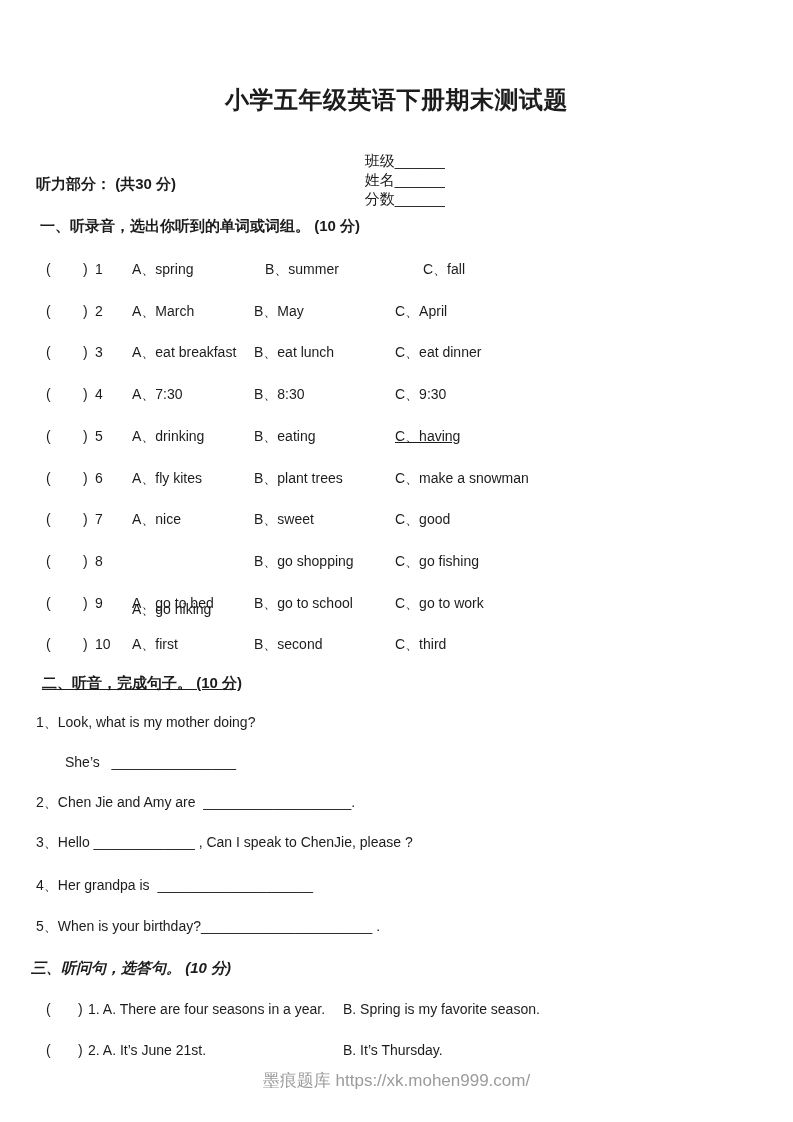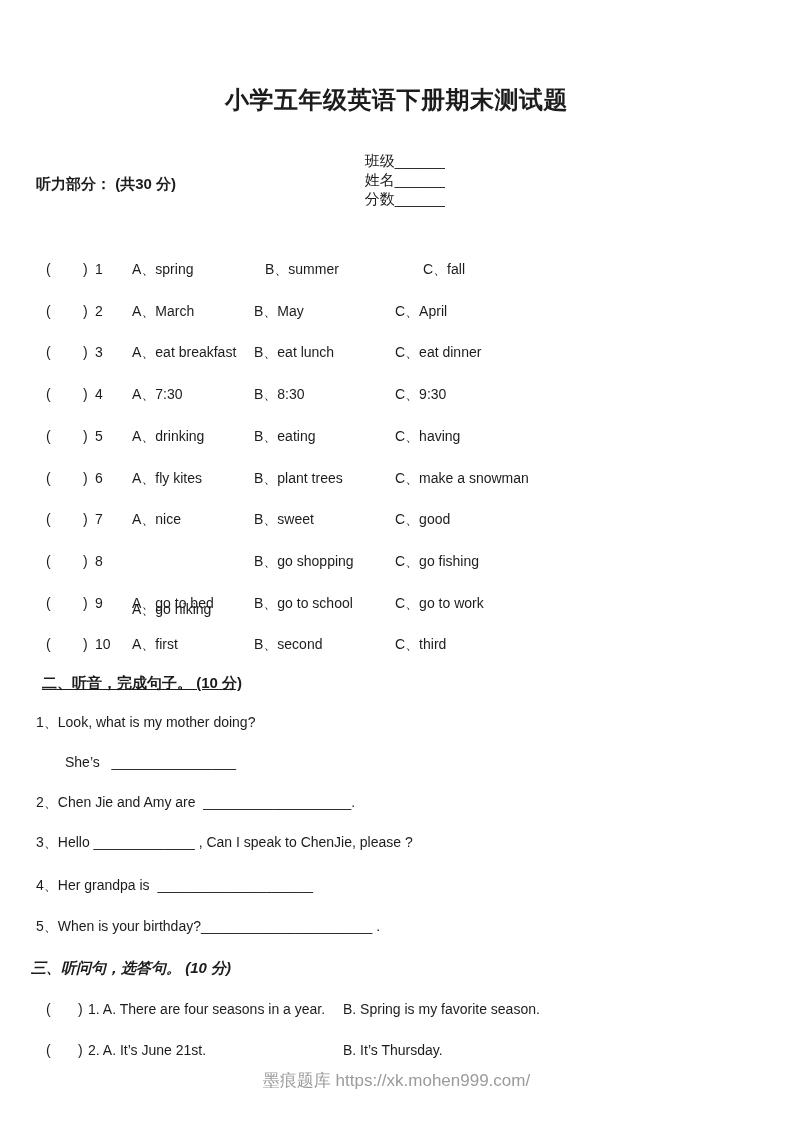--- a/index.html
+++ b/index.html
@@ -63,20 +63,21 @@
   <div class="abs fill-line" style="top:135px;">
     <span>班级______</span>
     <span>姓名______</span>
     <span>分数______</span>
   </div>
 
   <div class="abs title" style="top:84px;">小学五年级英语下册期末测试题</div>
 
   <div class="abs hdr" style="top:175px;left:36px;">听力部分： (共30 分)</div>
 
+  <div class="abs hdr" style="top:217px;left:40px;">一、听录音，选出你听到的单词或词组。 (10 分)</div>
 
   <div id="sec1">
       <div class="q-row" style="top: 261px;">
         <span style="left: 0px;">(</span>
         <span style="left: 37px;">)</span>
         <span style="left: 49px;">1</span>
         <span style="left: 86px;">A、spring</span>
         <span style="left: 219px;">B、summer</span>
         <span style="left: 349px; margin-left: 28px;">C、fall</span>
       </div>
@@ -103,21 +104,21 @@
         <span style="left: 86px;">A、7:30</span>
         <span style="left: 208px;">B、8:30</span>
         <span style="left: 349px;">C、9:30</span>
       </div>
       <div class="q-row" style="top: 427.8px;">
         <span style="left: 0px;">(</span>
         <span style="left: 37px;">)</span>
         <span style="left: 49px;">5</span>
         <span style="left: 86px;">A、drinking</span>
         <span style="left: 208px;">B、eating</span>
-        <span style="left: 349px;">C、having</span>
+        <span style="left: 349px; text-decoration: underline;">C、having</span>
       </div>
       <div class="q-row" style="top: 469.5px;">
         <span style="left: 0px;">(</span>
         <span style="left: 37px;">)</span>
         <span style="left: 49px;">6</span>
         <span style="left: 86px; text-align: right;">A、fly kites</span>
         <span style="left: 208px;">B、plant trees</span>
         <span style="left: 349px;">C、make a snowman</span>
       </div>
       <div class="q-row" style="top: 511.2px;">

